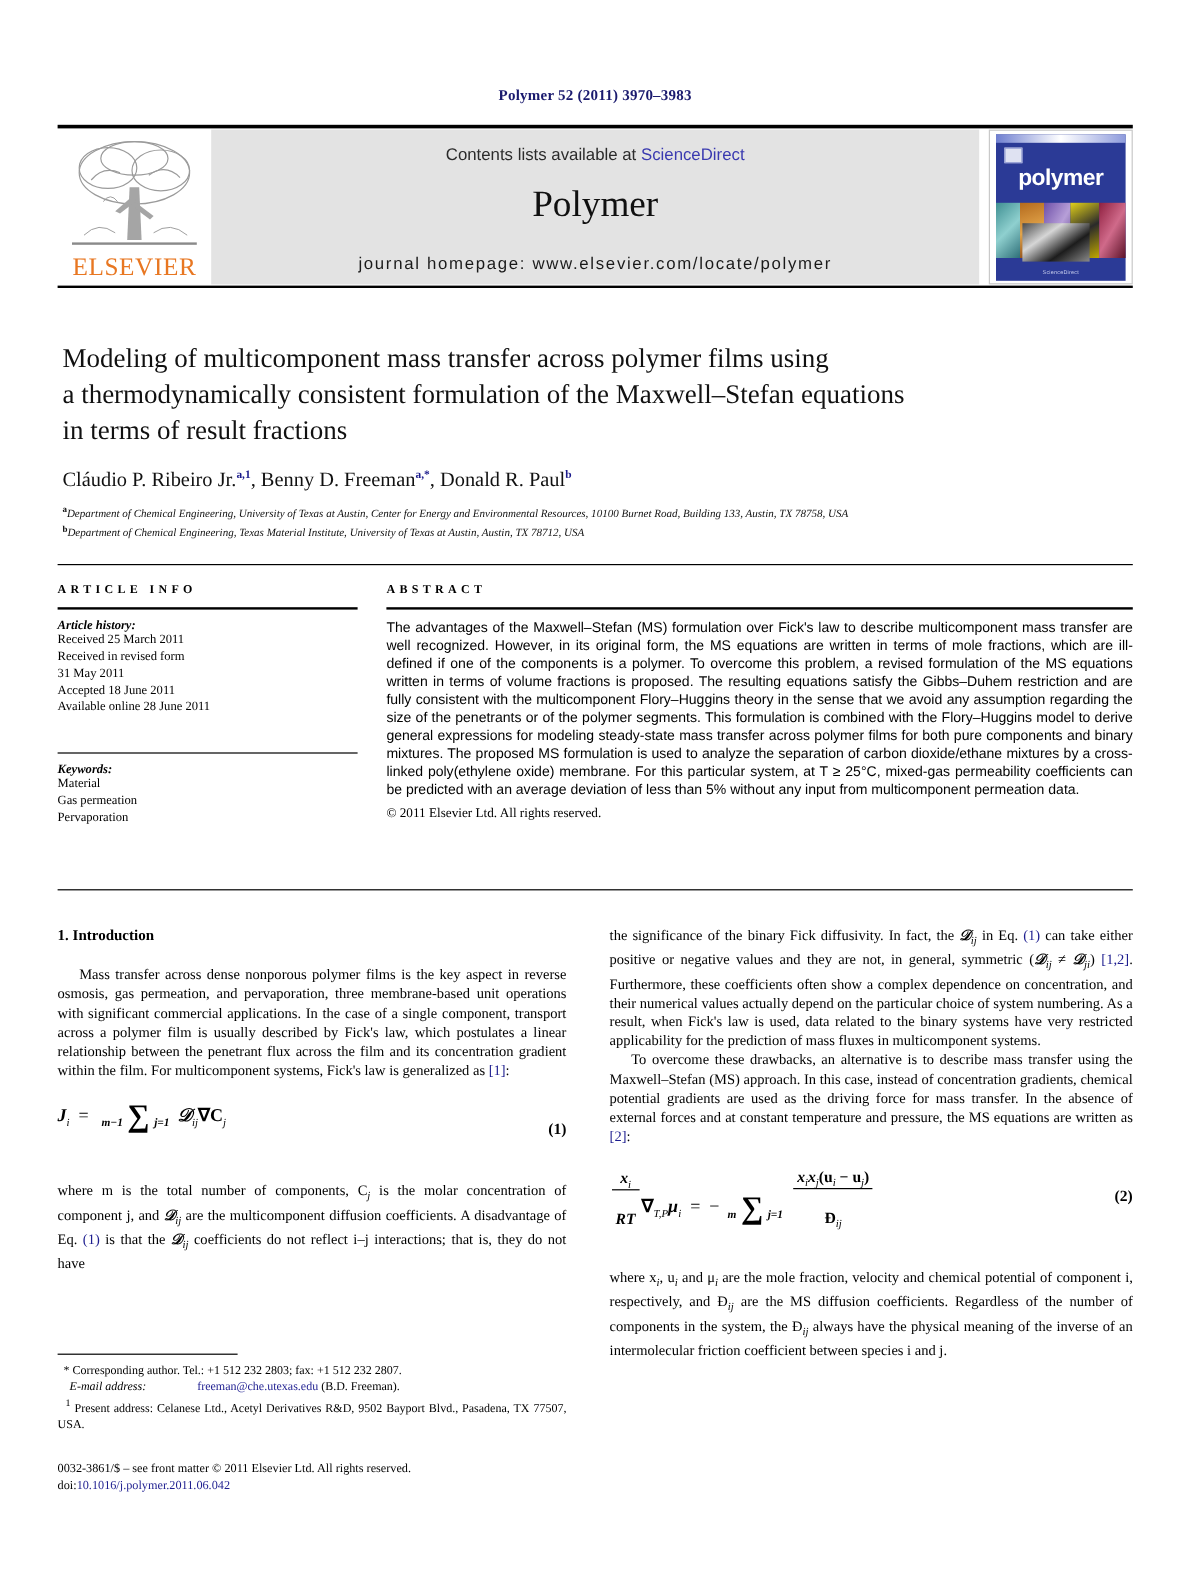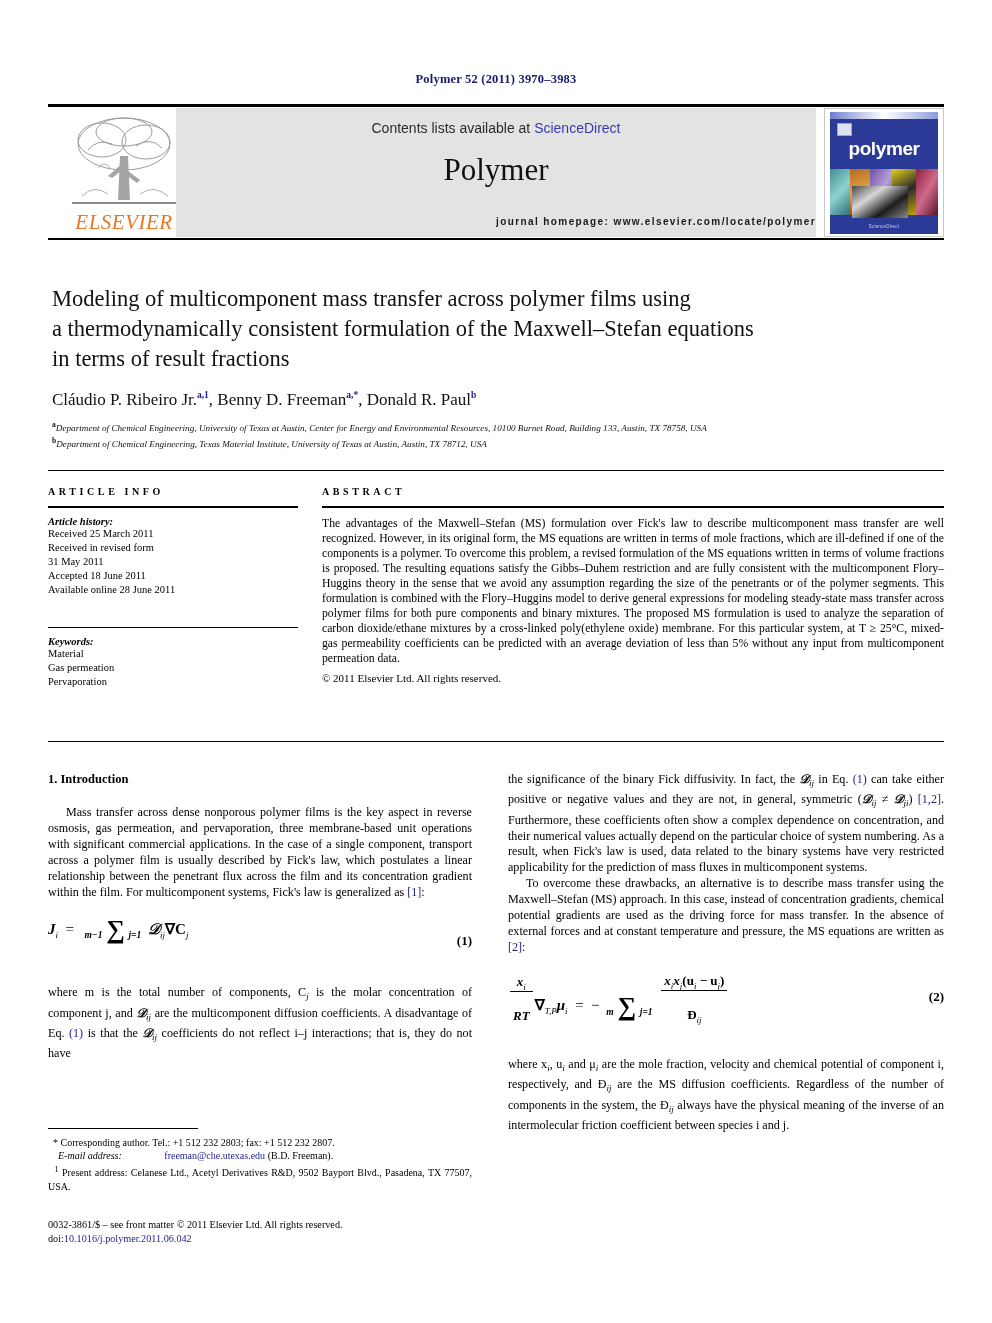--- a/index.html
+++ b/index.html
@@ -50,24 +50,23 @@
     position: absolute;
     left: 48px;
     top: 108px;
     width: 896px;
     height: 129px;
   }
 
   
   .elsevier-logo {
     position: absolute;
-    left: 16px; top: 0;
+    left: 4px; top: 0;
     width: 120px;
     height: 129px;
-    font-style: italic;
   }
   .elsevier-tree {
     position: absolute;
     left: 4px; top: 2px;
     width: 112px; height: 100px;
   }
   .elsevier-word {
     position: absolute;
     left: 0; bottom: 2px;
     width: 120px;
@@ -105,26 +104,25 @@
     width: 640px;
     text-align: center;
     font-family: "Liberation Serif", serif;
     font-size: 31px;
     color: #101010;
   }
   .homepage-line {
     position: absolute;
     left: 0; bottom: 10px;
     width: 640px;
-    text-align: right;
+    text-align: center;
     font-family: "Liberation Sans", sans-serif;
-    font-size: 10px;
+    font-size: 14px;
     letter-spacing: 1.4px;
     color: #1a1a1a;
-    font-weight: bold;
   }
 
   
   .cover {
     position: absolute;
     right: 0; top: 0;
     width: 120px;
     height: 129px;
     background: #ffffff;
     border: 1px solid #c9c9c9;
@@ -268,21 +266,21 @@
     font-weight: bold;
     font-size: 10.5px;
   }
   .info-line {
     font-family: "Liberation Serif", serif;
     font-size: 10.5px;
     line-height: 14.2px;
   }
   .kw-gap { height: 20px; }
   .abstract-text {
-    font-family: Liberation Serif, serif;
+    font-family: Liberation Sans, sans-serif;
     font-size: 11.7px;
     line-height: 15.1px;
     text-align: justify;
     color: #000;
   }
   .copyright {
     margin-top: 6px;
     font-family: "Liberation Serif", serif;
     font-size: 11px;
   }

